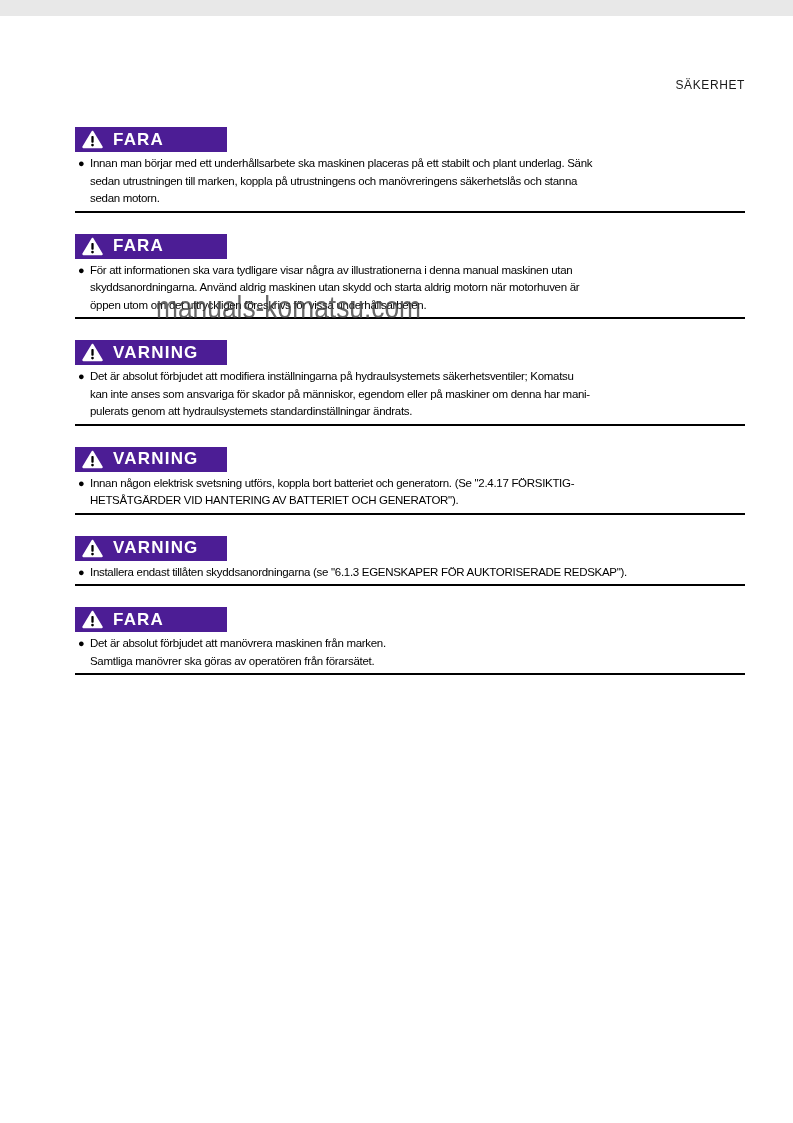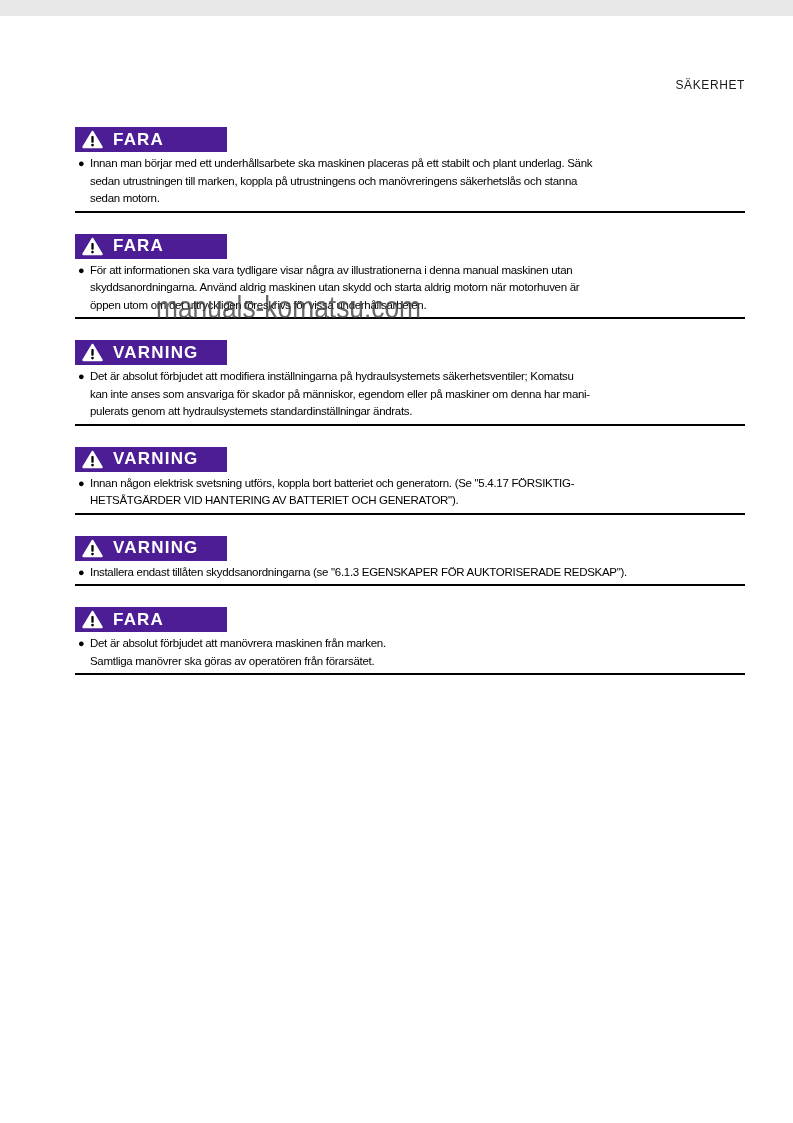--- a/index.html
+++ b/index.html
@@ -158,21 +158,21 @@
           <svg width="21" height="19" viewBox="0 0 26 24">
             <path d="M13 2.2 L24.6 21.6 H1.4 Z" fill="#fff" stroke="#fff" stroke-width="2.6" stroke-linejoin="round"></path>
             <rect x="11.55" y="7.6" width="2.9" height="8.4" rx="1" fill="#000"></rect>
             <circle cx="13" cy="19" r="1.7" fill="#000"></circle>
           </svg>
         </span>
         <span class="warn-label">VARNING</span>
       </div>
       <div class="warn-body">
         <span class="bullet">●</span>
-        <div class="warn-text">Innan någon elektrisk svetsning utförs, koppla bort batteriet och generatorn. (Se "5.4.17 FÖRSIKTIG-
+        <div class="warn-text">Innan någon elektrisk svetsning utförs, koppla bort batteriet och generatorn. (Se "2.4.17 FÖRSIKTIG-
 HETSÅTGÄRDER VID HANTERING AV BATTERIET OCH GENERATOR").</div>
       </div>
       <div class="rule"></div>
     </section>
 
     <section class="warn-section">
       <div class="warn-box">
         <span class="warn-tri">
           <svg width="21" height="19" viewBox="0 0 26 24">
             <path d="M13 2.2 L24.6 21.6 H1.4 Z" fill="#fff" stroke="#fff" stroke-width="2.6" stroke-linejoin="round"></path>

